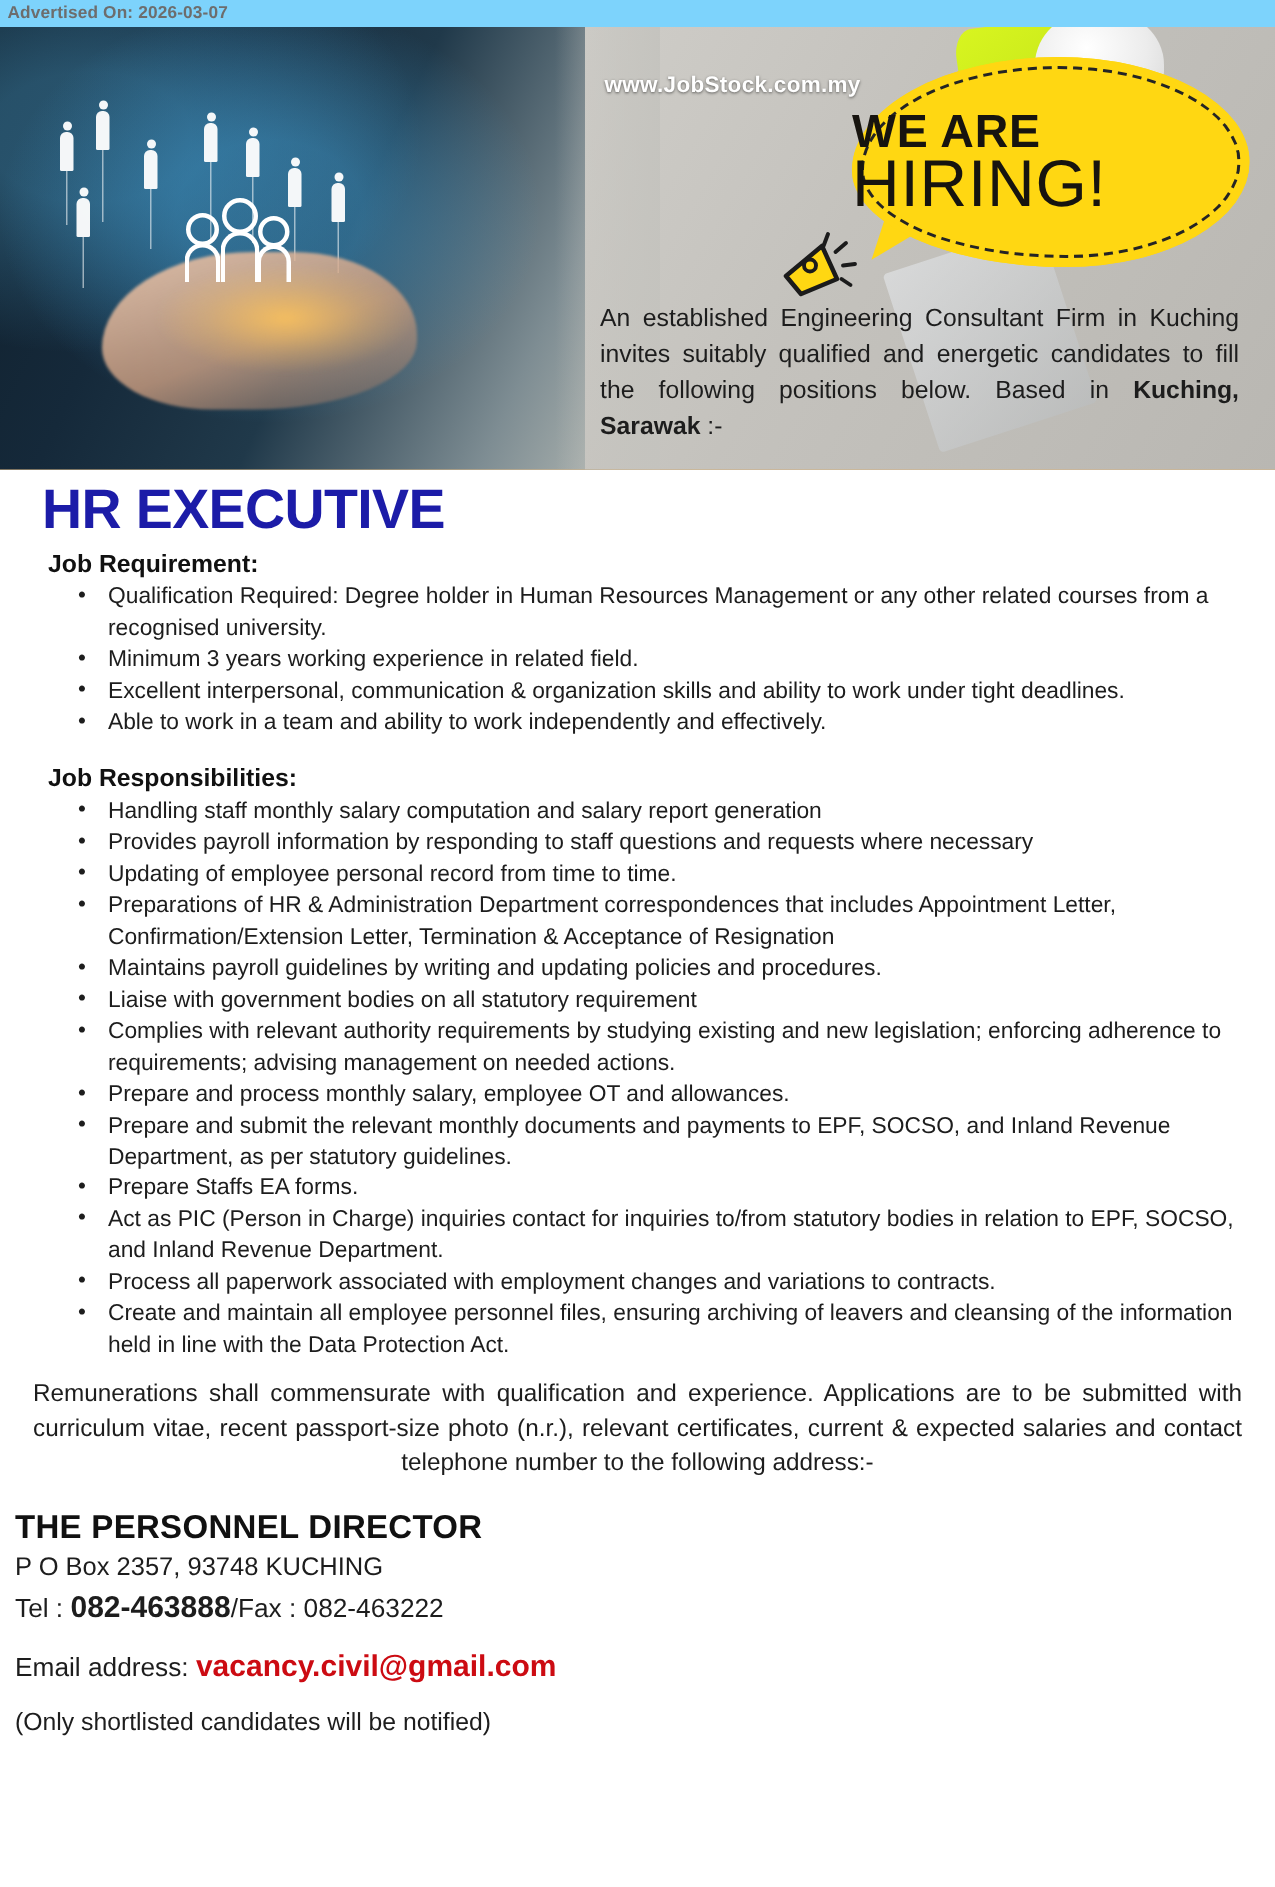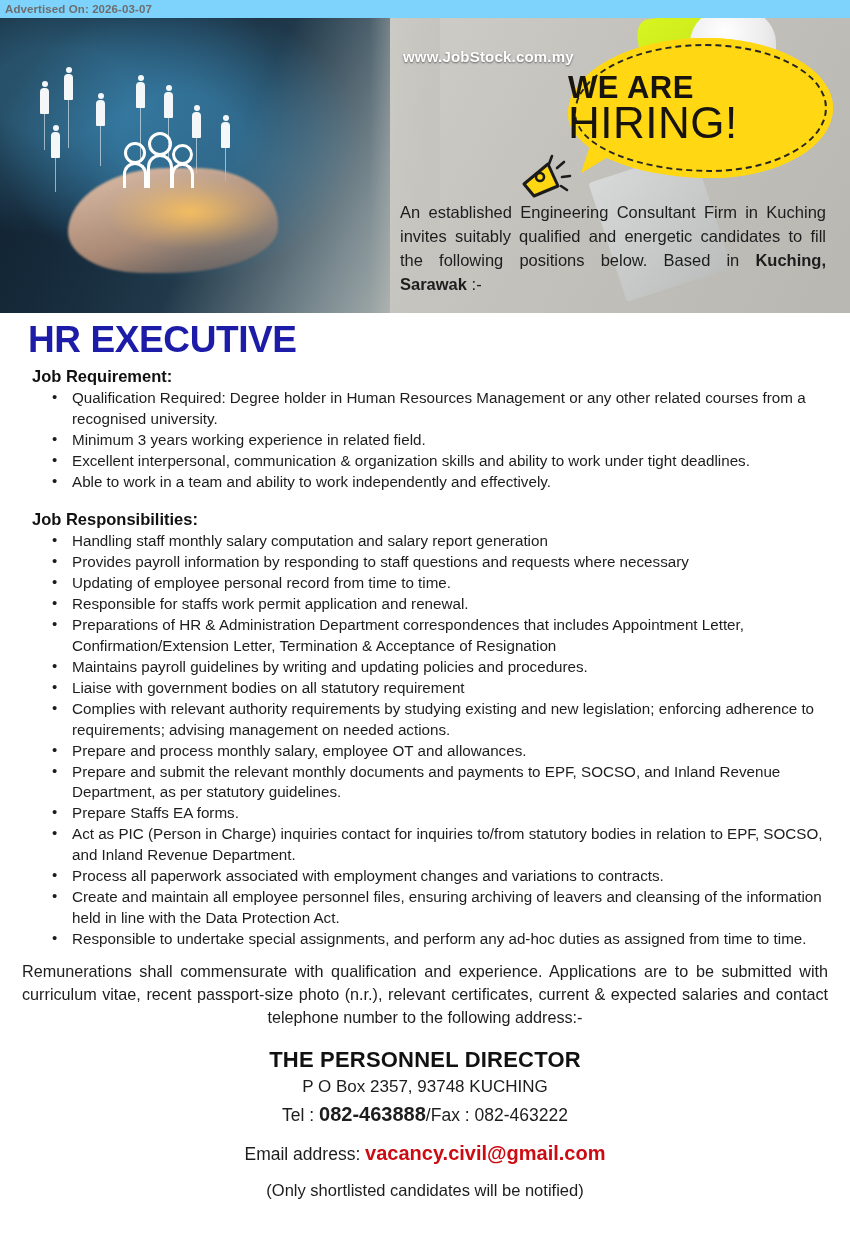--- a/index.html
+++ b/index.html
@@ -250,21 +250,21 @@
     color: #1d1d1d;
   }
   .remuneration .just {
     text-align: justify;
     text-align-last: center;
     display: block;
   }
 
   .contact-block {
     margin-top: 18px;
-    text-align: center;
+    text-align: left;
   }
   .c-director {
     font-size: 22px; font-weight: bold; color:#111;
     letter-spacing: .2px;
   }
   .c-pobox {
     font-size: 17px; color:#1d1d1d; margin-top: 4px;
   }
   .c-tel {
     font-size: 17.5px; color:#1d1d1d; margin-top: 6px;
@@ -371,32 +371,30 @@
     <li>Able to work in a team and ability to work independently and effectively.</li>
   </ul>
 
   <div class="gap-sm"></div>
 
   <div class="section-head">Job Responsibilities:</div>
   <ul class="bullets">
     <li>Handling staff monthly salary computation and salary report generation</li>
     <li>Provides payroll information by responding to staff questions and requests where necessary</li>
     <li>Updating of employee personal record from time to time.</li>
-    <li>Responsible for staffs work permit application and renewal.</li>
     <li>Preparations of HR &amp; Administration Department correspondences that includes Appointment Letter, Confirmation/Extension Letter, Termination &amp; Acceptance of Resignation</li>
     <li>Maintains payroll guidelines by writing and updating policies and procedures.</li>
     <li>Liaise with government bodies on all statutory requirement</li>
     <li>Complies with relevant authority requirements by studying existing and new legislation; enforcing adherence to requirements; advising management on needed actions.</li>
     <li>Prepare and process monthly salary, employee OT and allowances.</li>
     <li>Prepare and submit the relevant monthly documents and payments to EPF, SOCSO, and Inland Revenue Department, as per statutory guidelines.</li>
     <li>Prepare Staffs EA forms.</li>
     <li>Act as PIC (Person in Charge) inquiries contact for inquiries to/from statutory bodies in relation to EPF, SOCSO, and Inland Revenue Department.</li>
     <li>Process all paperwork associated with employment changes and variations to contracts.</li>
     <li>Create and maintain all employee personnel files, ensuring archiving of leavers and cleansing of the information held in line with the Data Protection Act.</li>
-    <li>Responsible to undertake special assignments, and perform any ad-hoc duties as assigned from time to time.</li>
   </ul>
 
   <div class="remuneration">
     <span class="just">Remunerations shall commensurate with qualification and experience. Applications are to be submitted with curriculum vitae, recent passport-size photo (n.r.), relevant certificates, current &amp; expected salaries and contact telephone number to the following address:-</span>
   </div>
 
   <div class="contact-block">
     <div class="c-director">THE PERSONNEL DIRECTOR</div>
     <div class="c-pobox">P O Box 2357, 93748 KUCHING</div>
     <div class="c-tel">

